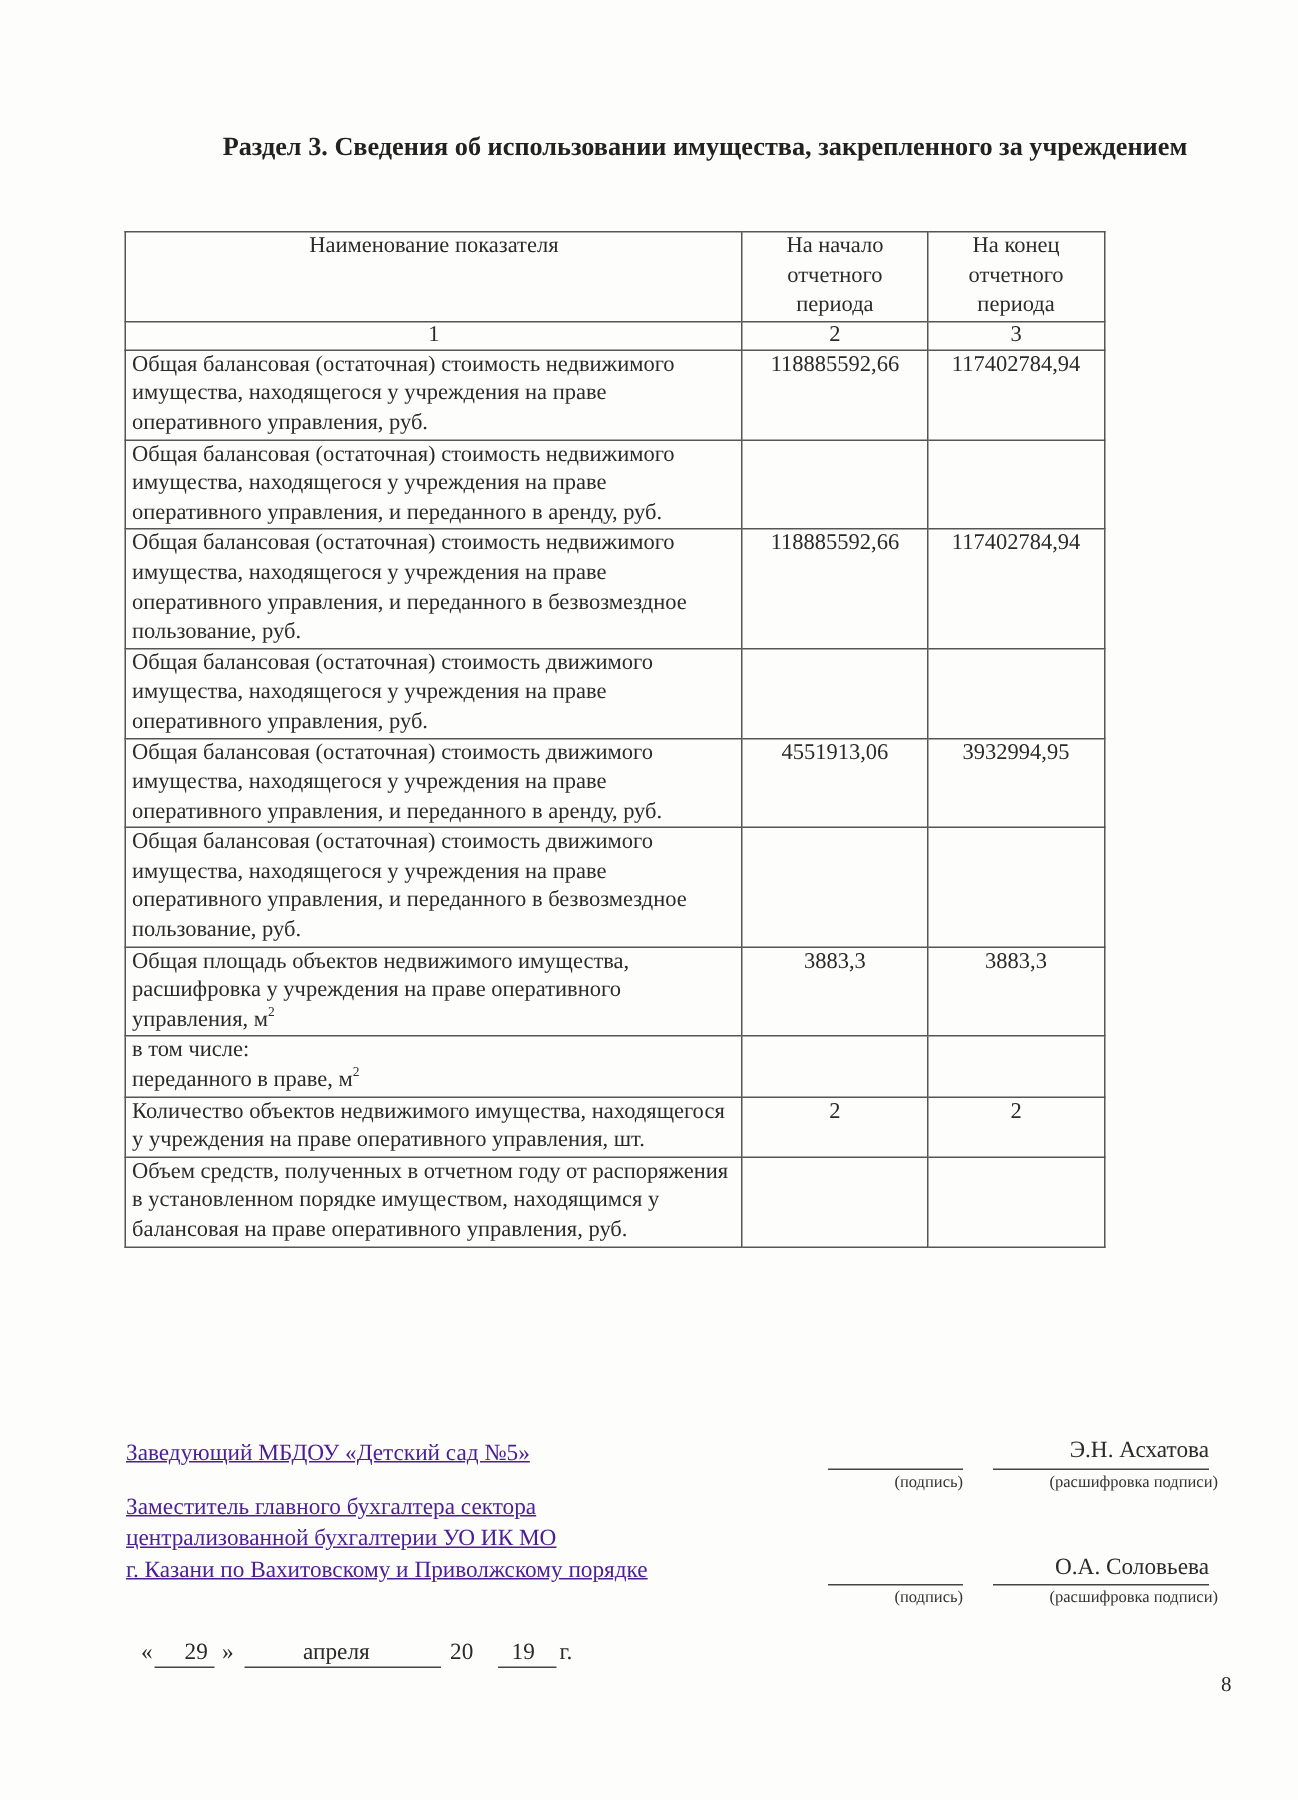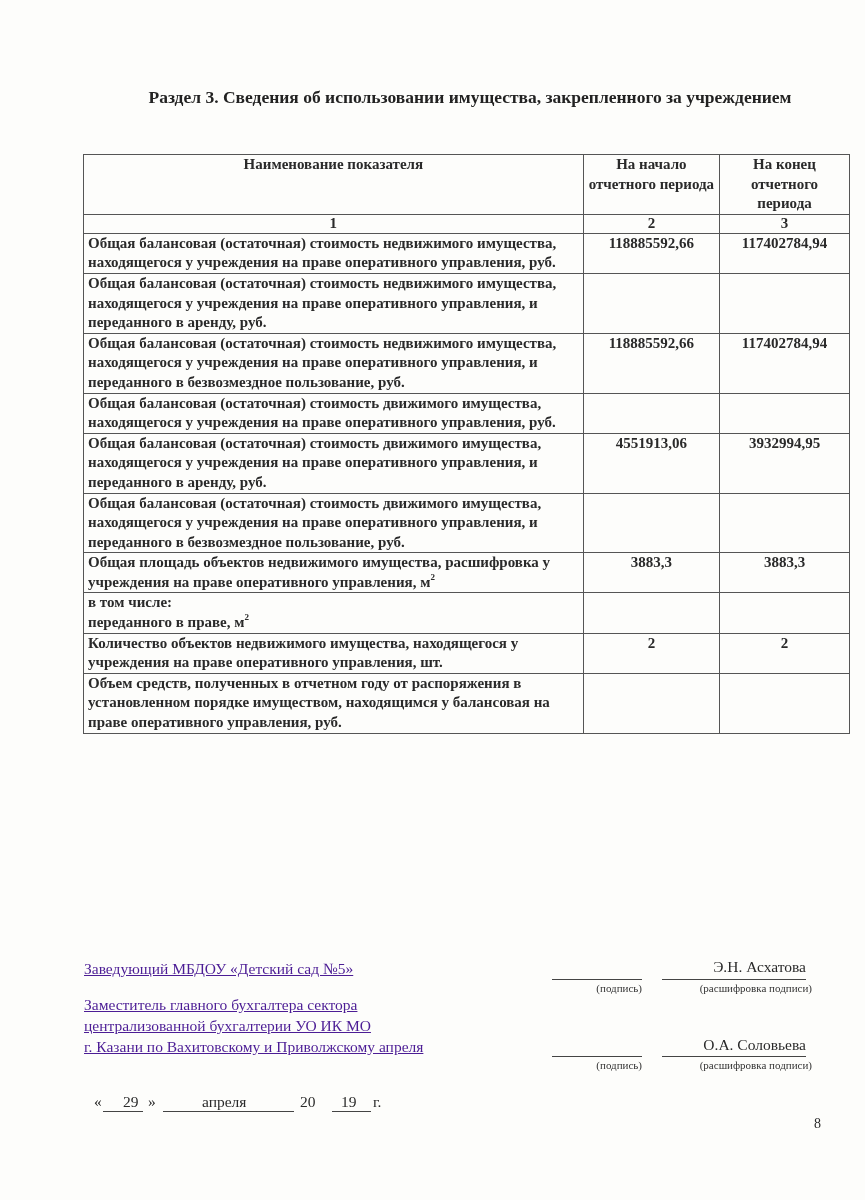--- a/index.html
+++ b/index.html
@@ -6,22 +6,22 @@
   body {
     width: 865px; height: 1200px; background: #fdfdfb; position: relative;
     font-family: "Liberation Serif", "DejaVu Serif", serif; color: #2a2a2a;
     overflow: hidden;
   }
   .title {
     position: absolute; left: 140px; top: 86px; width: 660px;
     text-align: center; font-weight: bold; font-size: 17.5px; line-height: 23px; color: #222;
   }
   table.main {
-    position: absolute; left: 83px; top: 154px; width: 767px;
-    border-collapse: collapse; font-size: 15px; line-height: 19.6px; font-weight: bold;
+    position: absolute; left: 83px; top: 154px; width: 654px;
+    border-collapse: collapse; font-size: 15px; line-height: 19.6px;
   }
   table.main td {
     border: 1.3px solid #555; padding: 0 4px; vertical-align: top;
   }
   col.c1 { width: 473px; } col.c2 { width: 129px; } col.c3 { width: 123px; }
   td.num { text-align: center; }
   td.mid { vertical-align: middle; }
   td.bottom { vertical-align: bottom; }
   tr.hdr td { height: 56px; text-align: center; }
   tr.idx td { height: 18px; text-align: center; line-height: 17px; }
@@ -113,21 +113,21 @@
 <div class="sig-block" style="left:84px; top:958px;">Заведующий МБДОУ «Детский сад №5»</div>
 <div class="line" style="left:552px; top:979px; width:90px;"></div>
 <div class="caption" style="left:552px; top:982px; width:90px;">(подпись)</div>
 <div class="name" style="left:662px; top:958px; width:144px;">Э.Н. Асхатова</div>
 <div class="line" style="left:662px; top:979px; width:144px;"></div>
 <div class="caption" style="left:656px; top:982px; width:156px;">(расшифровка подписи)</div>
 
 <div class="sig-block" style="left:84px; top:994px;">
   <div>Заместитель главного бухгалтера сектора</div>
   <div>централизованной бухгалтерии УО ИК МО</div>
-  <div>г. Казани по Вахитовскому и Приволжскому апреля</div>
+  <div>г. Казани по Вахитовскому и Приволжскому порядке</div>
 </div>
 <div class="line" style="left:552px; top:1056px; width:90px;"></div>
 <div class="caption" style="left:552px; top:1059px; width:90px;">(подпись)</div>
 <div class="name" style="left:662px; top:1036px; width:144px;">О.А. Соловьева</div>
 <div class="line" style="left:662px; top:1056px; width:144px;"></div>
 <div class="caption" style="left:656px; top:1059px; width:156px;">(расшифровка подписи)</div>
 
 <div class="date">
   <span style="left:0px;">«</span>
   <span style="left:29px;">29</span>

